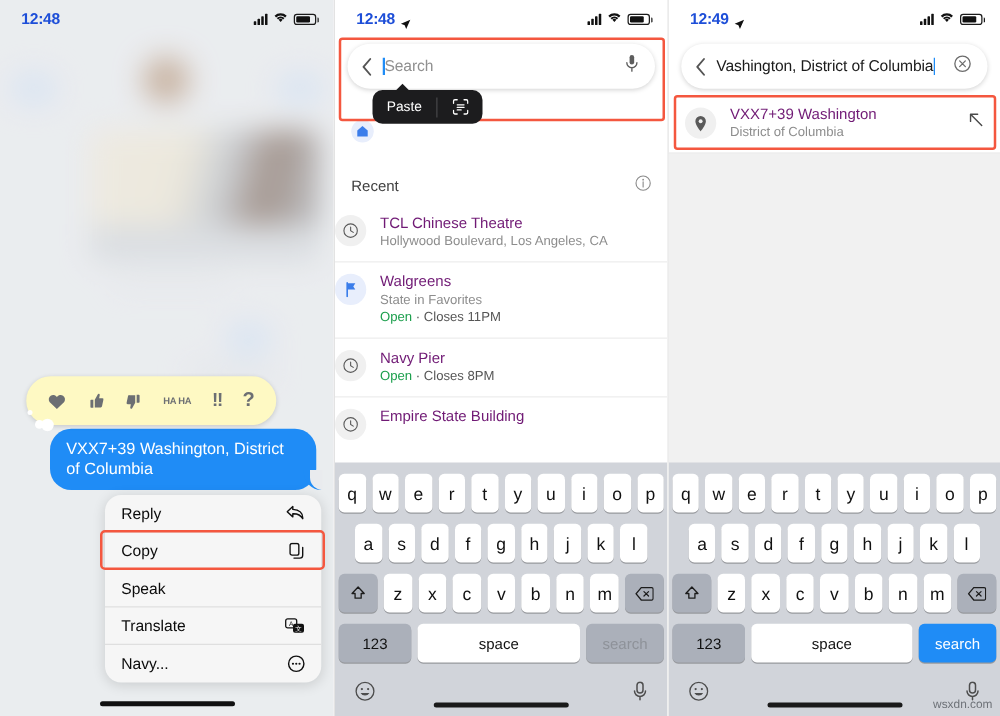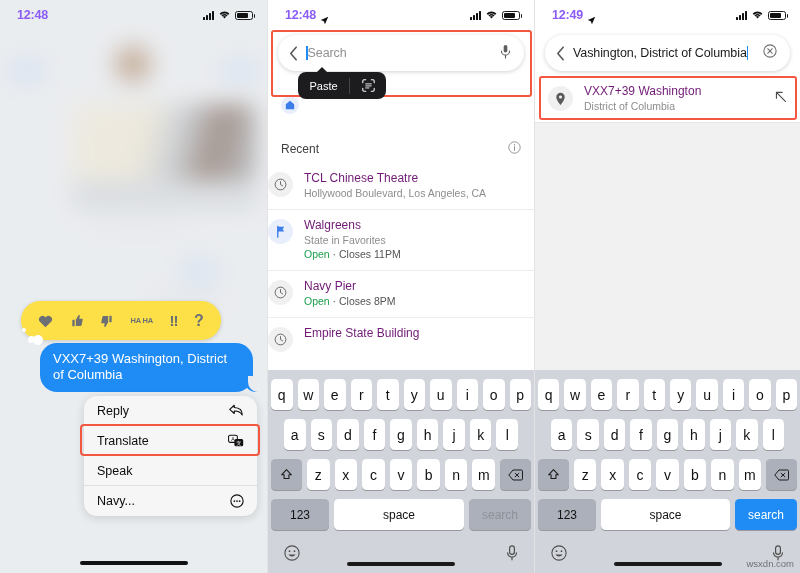--- a/index.html
+++ b/index.html
@@ -14,21 +14,21 @@
   .p1 { width: 267px; }
   .p2 { width: 267px; border-left: 1px solid #e3e3e3; }
   .p3 { width: 266px; border-left: 1px solid #e3e3e3; }
 
   
   .statusbar {
     position: relative; height: 30px; width: 100%;
     display: flex; align-items: center; justify-content: space-between;
     padding: 0 14px 0 17px; z-index: 40;
   }
-  .sb-time { font-size: 12.5px; font-weight: bold; color: #8b5cf6; letter-spacing: -0.2px; }
+  .sb-time { font-size: 12.5px; font-weight: bold; color: #1d4ed8; letter-spacing: -0.2px; }
   .sb-time-wrap { display: flex; align-items: center; gap: 4px; }
   .sb-right { display: flex; align-items: center; gap: 4px; }
   .loc-arrow { width: 9px; height: 9px; }
   .bars { display: flex; align-items: flex-end; gap: 1px; height: 9px; }
   .bars i { display: block; width: 2px; background: #111; border-radius: .5px; }
   .bars i:nth-child(1){height:3px;} .bars i:nth-child(2){height:5px;}
   .bars i:nth-child(3){height:7px;} .bars i:nth-child(4){height:9px; background:#111;}
   .batt { width: 18px; height: 9px; border: 1px solid #1a1a1a; border-radius: 2.5px; position: relative; padding: 1px; }
   .batt::after { content:""; position:absolute; right:-3px; top:2.5px; width:1.5px; height:3.5px; background:#1a1a1a; border-radius:0 1px 1px 0; }
   .batt span { display:block; height:100%; background:#111; border-radius:1px; }
@@ -44,21 +44,21 @@
             background: linear-gradient(105deg,#f2ead8 0%,#efe6cf 38%,#b7bcc2 55%,#6d5243 72%,#9fa6ae 100%); }
   .g-card2 { left: 72px; top: 180px; width: 184px; height: 30px; border-radius: 0 0 10px 10px; background: #cfd3d8; }
   .g-line { left: 92px; top: 222px; width: 90px; height: 7px; border-radius: 4px; background: #dfe2e7; }
   .g3 { left: 180px; top: 258px; width: 38px; height: 26px; background: #cfe0f7; }
   .g4 { left: 150px; top: 292px; width: 70px; height: 14px; background: #dfe3e8; }
   .dim { position:absolute; inset:0; background: rgba(233,235,238,0.45); }
 
   
   .reactbar {
     position: absolute; left: 21px; top: 301px; width: 200px; height: 39px;
-    background: #fde047; border-radius: 20px; display: flex; align-items: center;
+    background: #fef9c3; border-radius: 20px; display: flex; align-items: center;
     justify-content: space-around; padding: 0 9px;
     box-shadow: 0 1px 4px rgba(0,0,0,.16); z-index: 20;
   }
   .reactbar::after { content:""; position:absolute; left:12px; bottom:-5px; width:10px; height:10px; background:#fff; border-radius:50%; }
   .react { color: #6c6f73; display: flex; align-items: center; justify-content: center; }
   .react svg { display:block; }
   .react-haha { font-size: 7.5px; font-weight: bold; line-height: 7.5px; text-align: center; letter-spacing: -0.2px; }
   .react-bang { font-size: 15px; font-weight: bold; line-height: 14px; letter-spacing: -1px; }
   .react-q { font-size: 16px; font-weight: bold; line-height: 14px; }
 
@@ -249,33 +249,42 @@
     <div class="ctxmenu">
       <div class="ctxitem">
         <span>Reply</span>
         <span class="ctxicon">
           <svg width="15" height="13" viewBox="0 0 20 16">
               <path d="M7 1 1 6.5 7 12V8.6c5.2-.2 8.4 1.3 10.6 5.4.3-6.3-3.4-9.6-10.6-10z" fill="none" stroke="currentColor" stroke-width="1.5" stroke-linejoin="round"></path>
             </svg>
         </span>
       </div>
       <div class="ctxitem">
+        <span>Copy</span>
+        <span class="ctxicon">
+          <svg width="13" height="14" viewBox="0 0 16 18">
+              <rect x="1" y="1" width="9" height="12" rx="2" fill="none" stroke="currentColor" stroke-width="1.4"></rect>
+              <path d="M5 16h6a3 3 0 0 0 3-3V5" fill="none" stroke="currentColor" stroke-width="1.4" stroke-linecap="round"></path>
+            </svg>
+        </span>
+      </div>
+      <div class="ctxitem">
+        <span>Speak</span>
+        <span class="ctxicon"></span>
+      </div>
+      <div class="ctxitem">
         <span>Translate</span>
         <span class="ctxicon">
           <svg width="16" height="14" viewBox="0 0 20 16">
               <rect x="0.7" y="0.7" width="11" height="9" rx="2" fill="none" stroke="currentColor" stroke-width="1.3"></rect>
               <text x="6.2" y="7.6" font-size="6.5" text-anchor="middle" fill="currentColor" font-family="Liberation Sans, sans-serif">A</text>
               <rect x="8" y="5.6" width="11" height="9" rx="2" fill="currentColor"></rect>
               <text x="13.5" y="12.6" font-size="6.5" text-anchor="middle" fill="#f6f6f6" font-family="Liberation Sans, sans-serif">文</text>
             </svg>
         </span>
-      </div>
-      <div class="ctxitem">
-        <span>Speak</span>
-        <span class="ctxicon"></span>
       </div>
       <div class="ctxitem">
         <span>Navy...</span>
         <span class="ctxicon">
           <svg width="14" height="14" viewBox="0 0 16 16">
               <circle cx="8" cy="8" r="7" fill="none" stroke="currentColor" stroke-width="1.3"></circle>
               <circle cx="5" cy="8" r="1" fill="currentColor"></circle>
               <circle cx="8" cy="8" r="1" fill="currentColor"></circle>
               <circle cx="11" cy="8" r="1" fill="currentColor"></circle>
             </svg>

